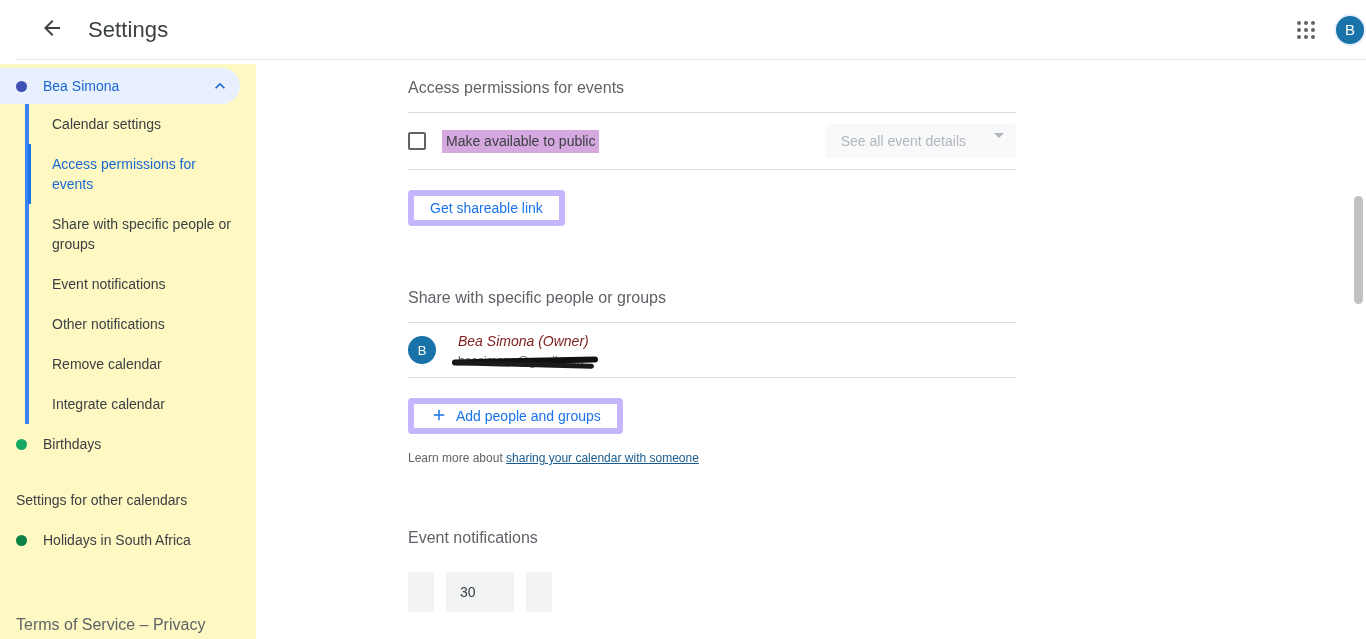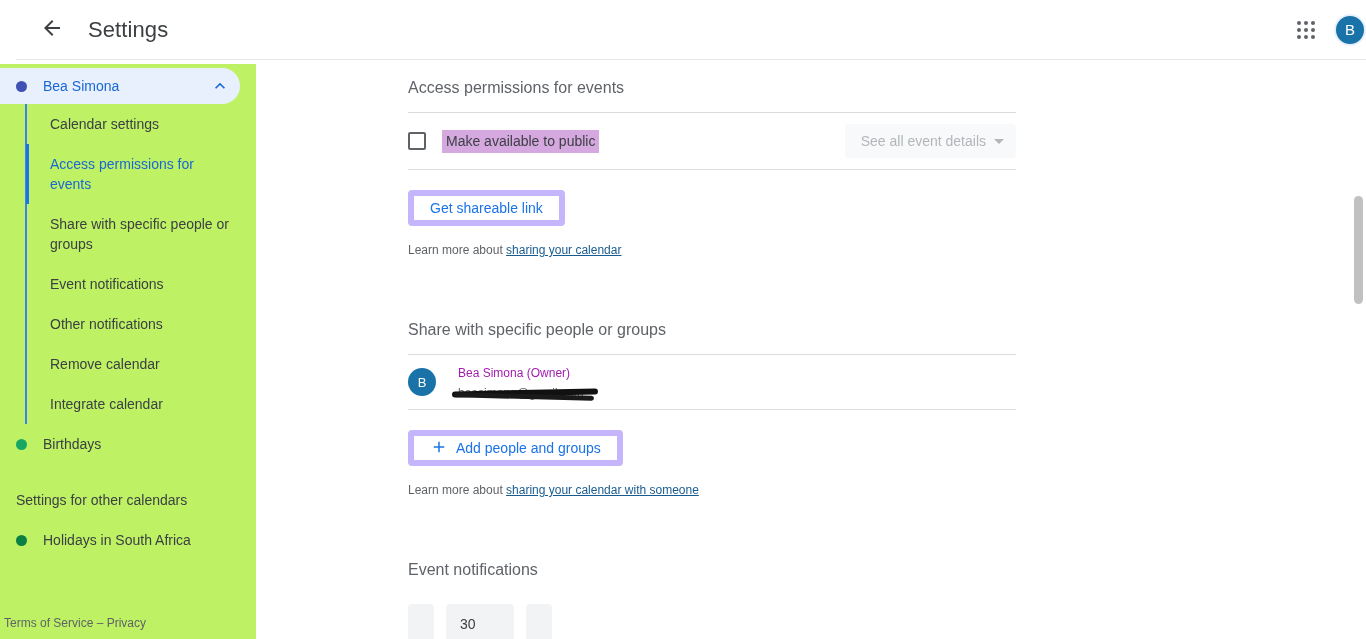--- a/index.html
+++ b/index.html
@@ -57,21 +57,21 @@
     background: #1a73a8;
     color: #fff; font-size: 15px; font-weight: 500;
     display: flex; align-items: center; justify-content: center;
     cursor: pointer; border: 2px solid #e8f0fe;
   }
 
   
   .sidebar {
     position: absolute; top: 64px; left: 0;
     width: 256px; height: 575px;
-    background: #bef264;
+    background: #fef9c3;
     overflow: hidden;
     padding-top: 4px;
     font-size: 14px;
   }
   .cal-group-header {
     display: flex; align-items: center;
     height: 36px;
     margin: 0 16px 0 0;
     padding: 0 8px 0 16px;
     border-top-right-radius: 18px;
@@ -86,21 +86,21 @@
   .cal-group-label {
     font-weight: 500;
     color: #1967d2;
     flex: 1 1 auto;
     white-space: nowrap;
     overflow: hidden;
     text-overflow: ellipsis;
   }
   .chev { flex: 0 0 auto; display: flex; align-items: center; justify-content: center; width: 24px; height: 24px; }
 
-  .subnav { margin-left: 25px; border-left: 2px solid #3b82f6; padding-left: 0; }
+  .subnav { margin-left: 25px; border-left: 4px solid #3b82f6; padding-left: 0; }
   .subnav-item {
     display: block;
     padding: 10px 16px 10px 23px;
     color: #3c4043;
     line-height: 20px;
     cursor: pointer;
     margin-left: -1px;
     border-left: 1px solid transparent;
     max-width: 224px;
   }
@@ -128,22 +128,22 @@
     color: #3c4043;
     padding: 0 16px;
     margin-top: 24px;
     margin-bottom: 8px;
     line-height: 24px;
   }
 
   .sidebar-footer {
     position: absolute;
     left: 0; top: 552px;
-    padding: 0 4px;
-    font-size: 12px;
+    padding: 0 16px;
+    font-size: 16px;
     color: #5f6368;
   }
   .sidebar-footer a { color: #5f6368; text-decoration: none; cursor: pointer; }
 
   
   .main {
     position: absolute;
     top: 64px; left: 256px;
     width: 1094px; height: 575px;
     overflow: hidden;
@@ -181,22 +181,22 @@
   .hl-label {
     background: #d6a8e0;
     color: #3c4043;
     font-size: 14px;
     padding: 2px 4px 3px 4px;
     line-height: 18px;
     cursor: pointer;
   }
   .perm-select {
     margin-left: auto;
-    display: flex; align-items: center;
-    gap: 8px;
+    display: flex; align-items: flex-start;
+    gap: 28px;
     background: #f8f9fa;
     border-radius: 4px;
     padding: 9px 12px 9px 16px;
     color: #b3b6b9;
     font-size: 14px;
     cursor: default;
   }
   .caret {
     width: 0; height: 0;
     border-left: 5px solid transparent;
@@ -234,21 +234,21 @@
     height: 54px;
     width: 608px;
   }
   .avatar-sm {
     width: 28px; height: 28px; border-radius: 50%;
     background: #1a73a8; color: #fff;
     font-size: 13px; font-weight: 500;
     display: flex; align-items: center; justify-content: center;
     flex: 0 0 auto; margin-right: 22px;
   }
-  .person-name { font-size: 12px; color: #a21caf; line-height: 20px; }
+  .person-name { font-size: 14px; color: #7f1d1d; line-height: 20px; font-style: italic; }
   .person-email {
     position: relative;
     font-size: 12px; color: #5f6368; line-height: 18px;
     display: inline-block;
   }
   .redact {
     position: absolute;
     left: -6px; top: 6px;
     width: 146px; height: 6px;
     background: #111;
@@ -405,23 +405,20 @@
       <div class="perm-select">
         <span>See all event details</span>
         <span class="caret"></span>
       </div>
     </div>
 
     <div class="hr"></div>
 
     <button class="btn-outline">Get shareable link</button>
 
-    <div class="learn">
-      <span>Learn more about </span><a>sharing your calendar</a>
-    </div>
 
     <div class="spacer-lg"></div>
 
     
     <div class="sec-title">Share with specific people or groups</div>
     <div class="hr"></div>
 
     <div class="person-row">
       <span class="avatar-sm">B</span>
       <span>

